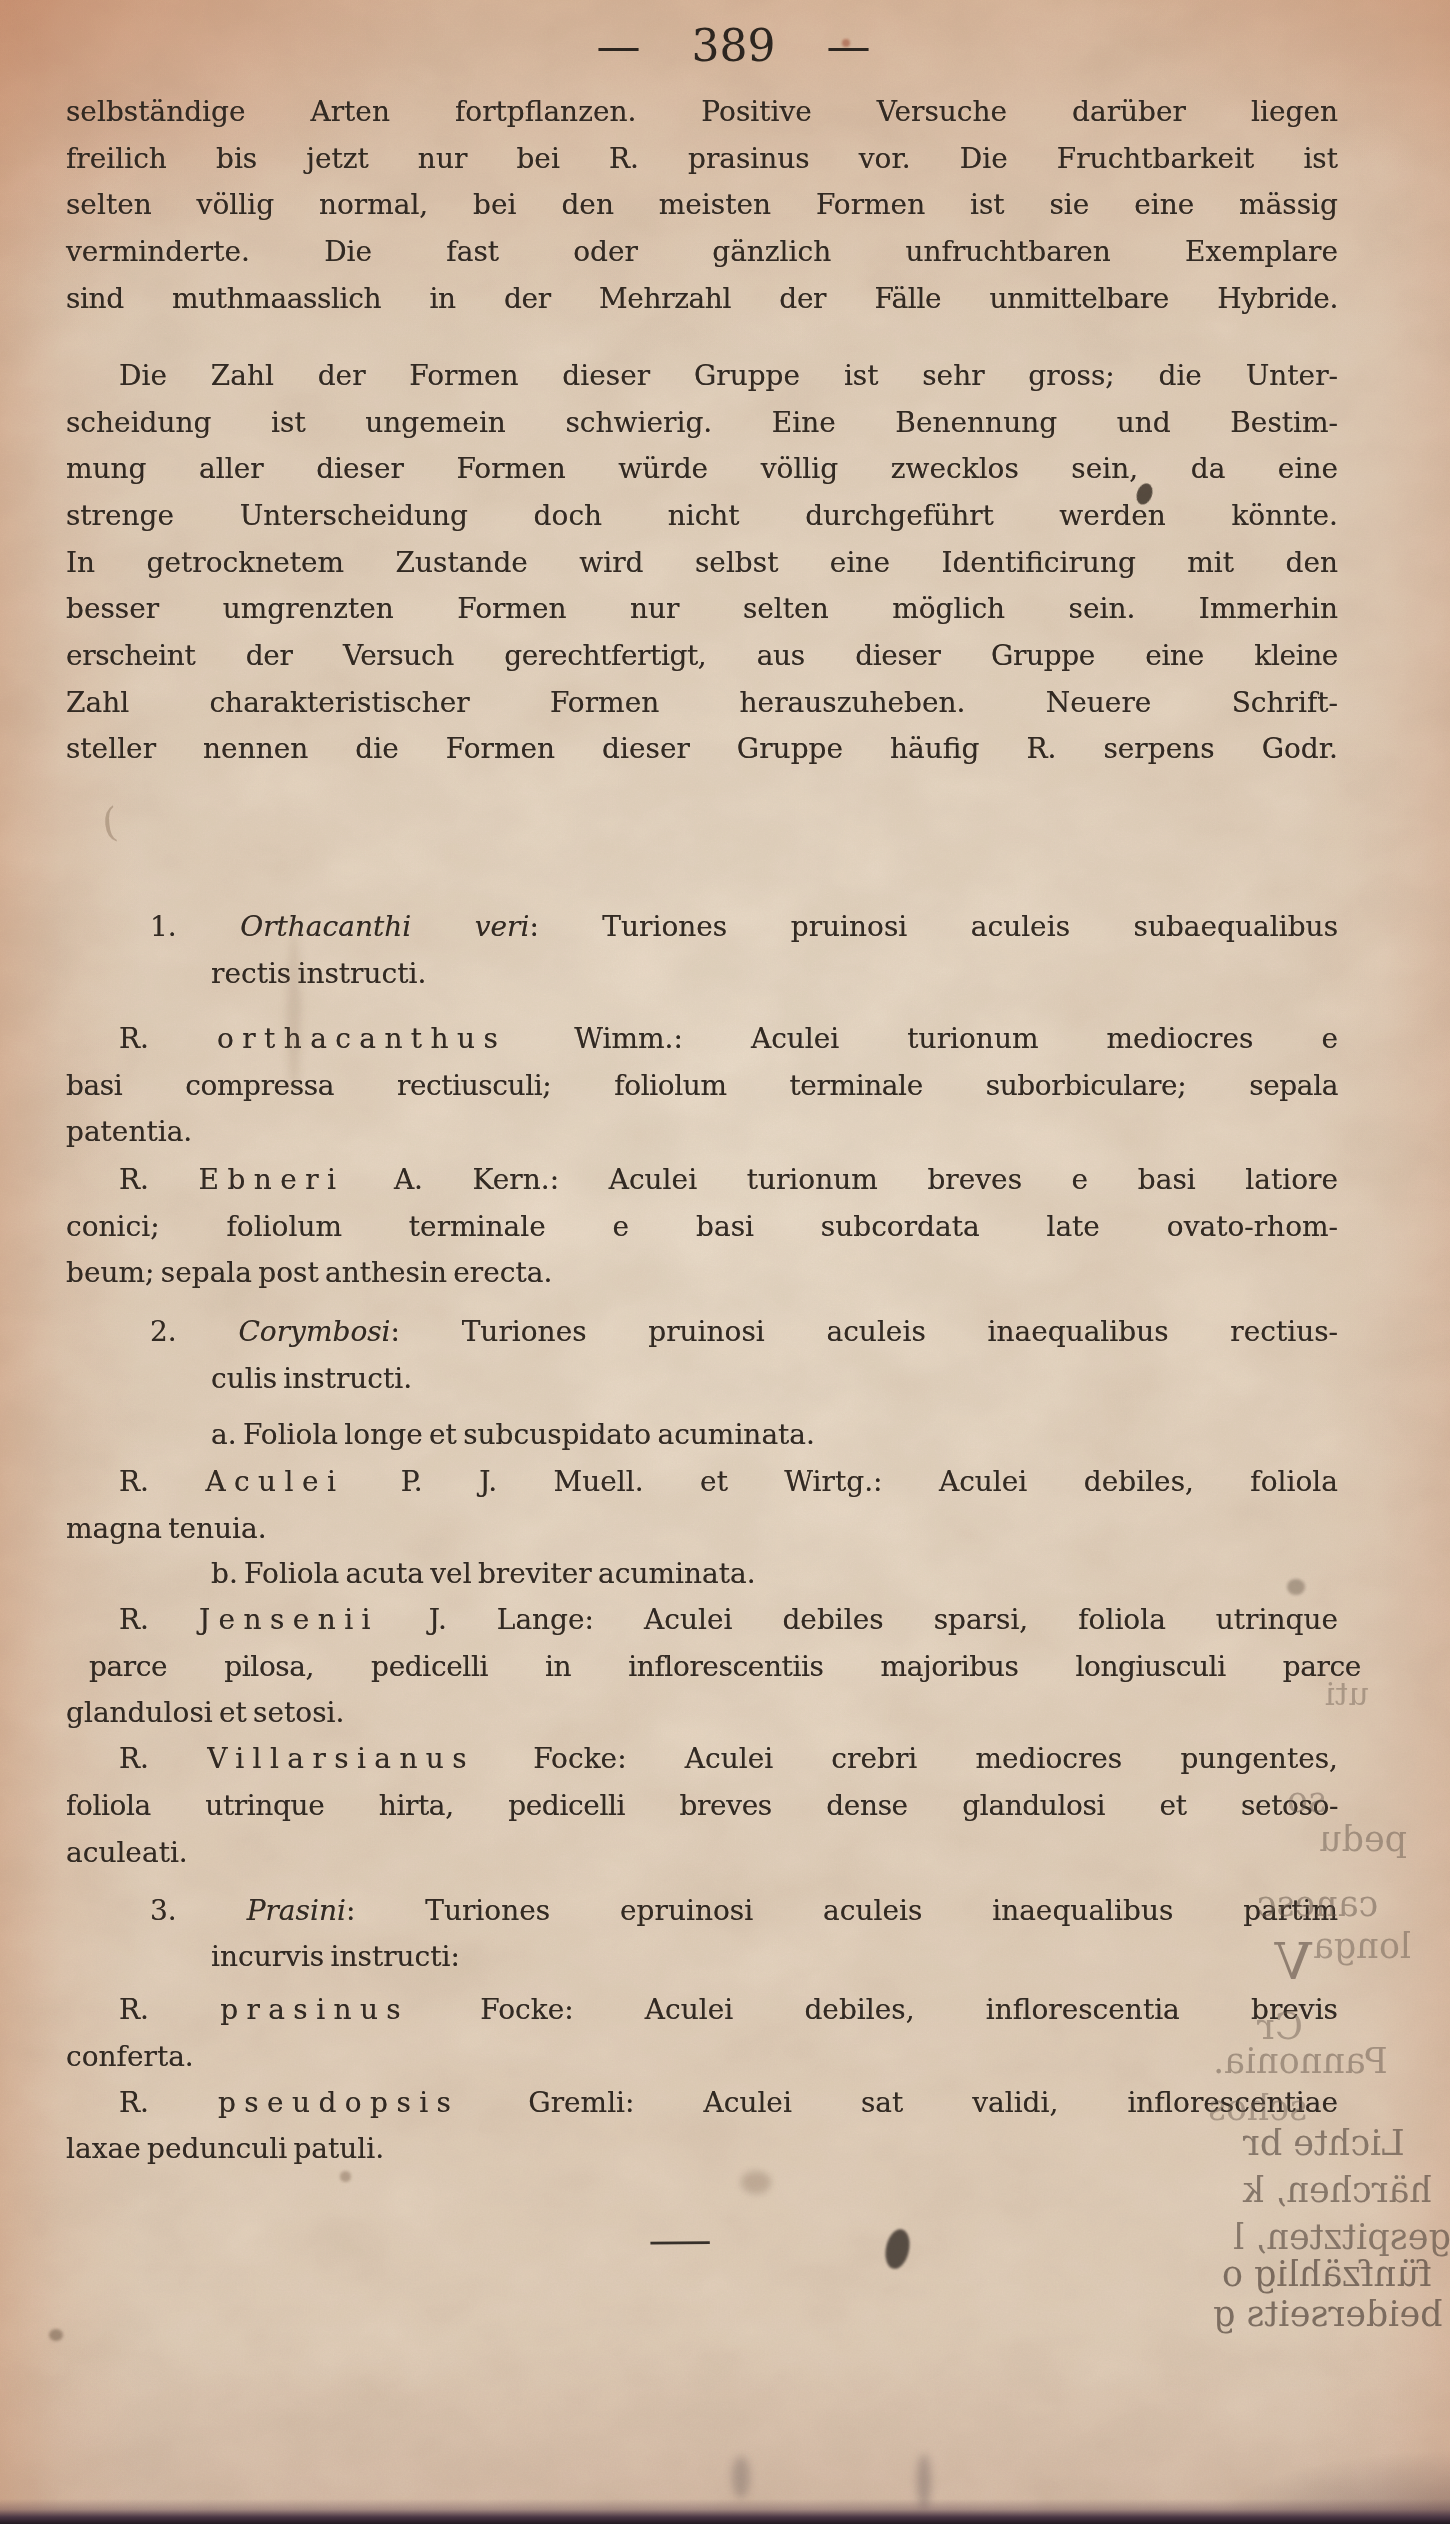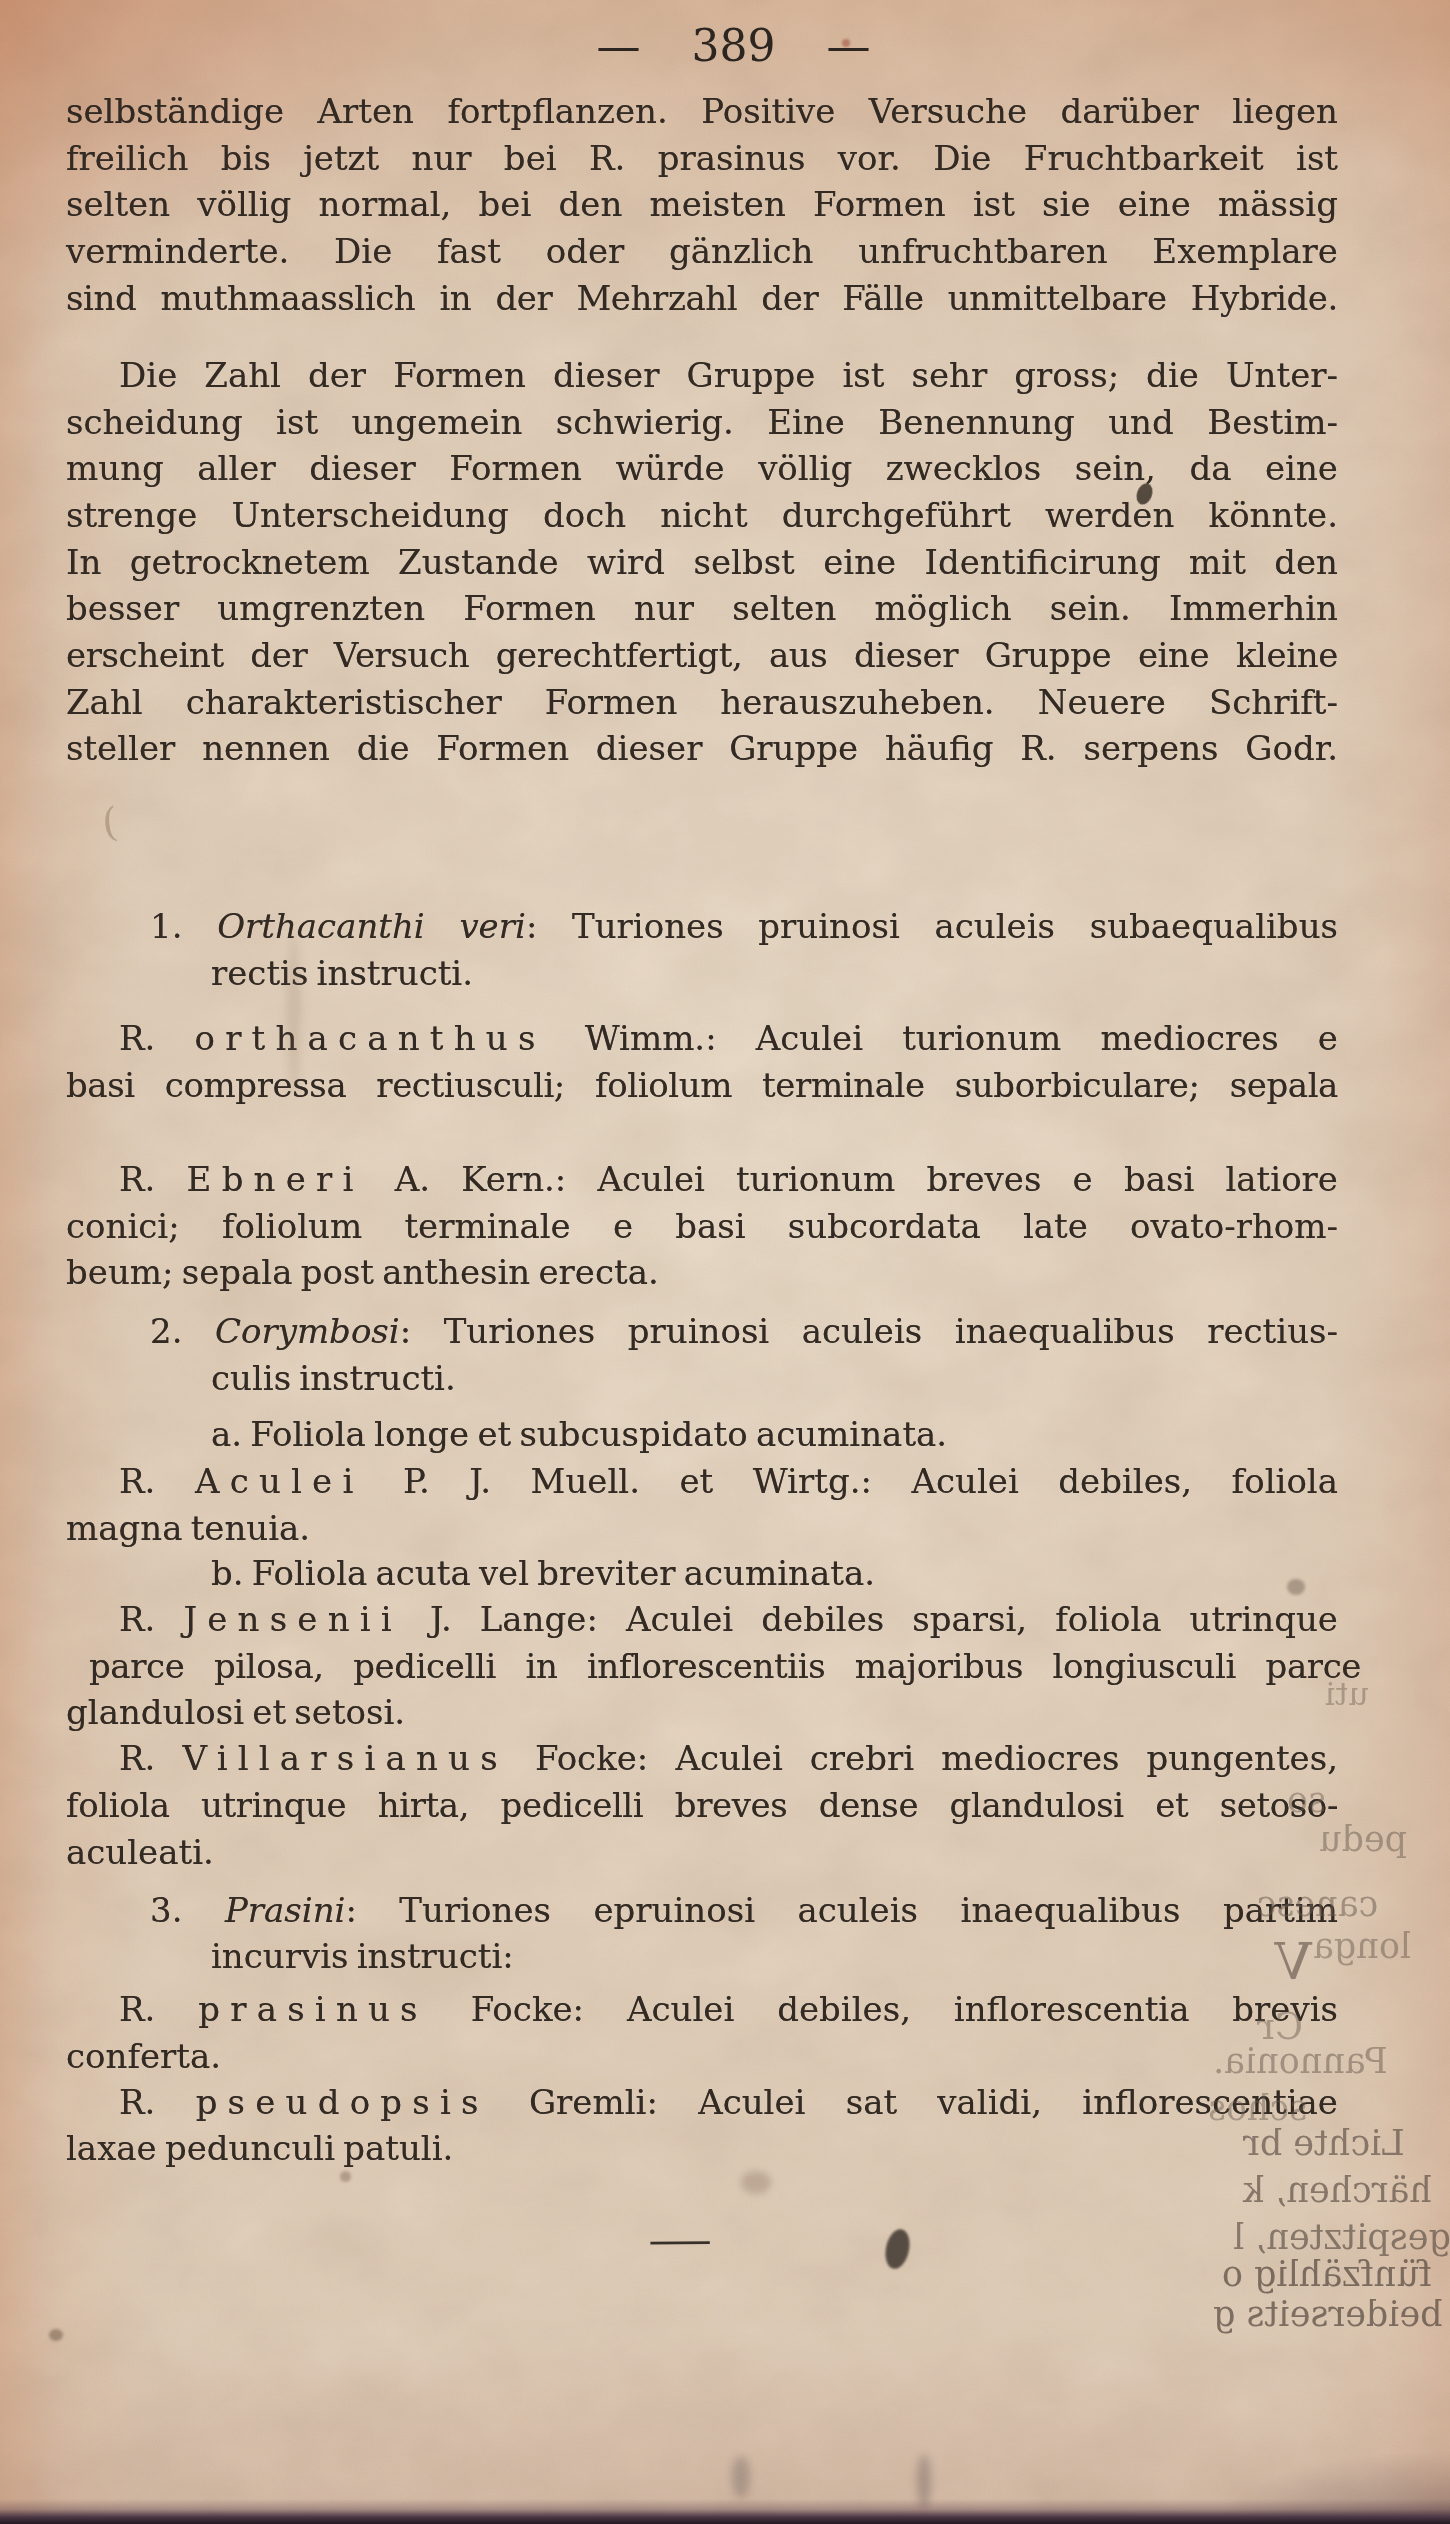--- a/index.html
+++ b/index.html
@@ -11,21 +11,21 @@
       linear-gradient(180deg, rgba(213,158,122,0.42) 0px, rgba(213,158,122,0.16) 167px, rgba(213,158,122,0) 352px),
       linear-gradient(90deg, rgba(209,150,114,0.42) 0px, rgba(209,150,114,0.14) 62px, rgba(209,150,114,0) 141px),
       linear-gradient(270deg, rgba(214,164,134,0.38) 0px, rgba(214,164,134,0.12) 70px, rgba(214,164,134,0) 150px),
       linear-gradient(0deg, rgba(186,140,118,0.30) 0px, rgba(186,140,118,0) 194px),
       #e8d6c2;
     font-family:"DejaVu Serif", serif; color:#342c25;}
   .tex{position:absolute;left:0;top:0;pointer-events:none;}
   .header{position:absolute;left:0;right:0;top:19.4px;display:flex;justify-content:center;gap:51px;
     font-size:44px;line-height:53px;transform:translateX(8px);color:#2f2822;}
   .textlayer{position:absolute;left:0;top:0;width:1451px;height:2525px;filter:blur(0.2px);}
-  .line{position:absolute;left:66px;width:1272px;font-size:34px;line-height:47px;
+  .line{position:absolute;left:66px;width:1272px;font-size:28px;line-height:47px;
     word-spacing:-2.6px;text-shadow:0 0 0.5px rgba(52,44,37,0.55);}
   .j{text-align:justify;text-align-last:justify;}
   .left{text-align:left;text-align-last:left;}
   .ind1{padding-left:53px;width:1219px;}
   .ind2{padding-left:84px;width:1188px;}
   .ind3{padding-left:145px;width:1127px;}
   .cram{letter-spacing:-0.4px;}
   .cram2{letter-spacing:-0.4px;word-spacing:-5.3px;margin-left:23px;}
   .heading{letter-spacing:4.4px;word-spacing:14px;font-size:36px;}
   .ital{font-style:italic;}
@@ -69,20 +69,21 @@
     <div class="line j cram" style="top:632px">erscheint der Versuch gerechtfertigt, aus dieser Gruppe eine kleine</div>
     <div class="line j" style="top:679px">Zahl charakteristischer Formen herauszuheben.  Neuere Schrift-</div>
     <div class="line j" style="top:725px">steller nennen die Formen dieser Gruppe häufig R. serpens Godr.</div>
 
 
     <div class="line j ind2" style="top:903px"><span>1. </span><span class="ital">Orthacanthi veri</span><span>: Turiones pruinosi aculeis subaequalibus</span></div>
     <div class="line left ind3" style="top:950px">rectis instructi.</div>
 
     <div class="line j ind1" style="top:1015px"><span>R. </span><span class="sperr">orthacanthus</span><span> Wimm.: Aculei turionum mediocres e</span></div>
     <div class="line j cram" style="top:1062px">basi compressa rectiusculi; foliolum terminale suborbiculare; sepala</div>
+    <div class="line left" style="top:1108px">patentia.</div>
 
     <div class="line j ind1" style="top:1156px"><span>R. </span><span class="sperr">Ebneri</span><span> A. Kern.: Aculei turionum breves e basi latiore</span></div>
     <div class="line j" style="top:1203px">conici; foliolum terminale e basi subcordata late ovato-rhom-</div>
     <div class="line left" style="top:1249px">beum; sepala post anthesin erecta.</div>
 
     <div class="line j ind2" style="top:1308px"><span>2. </span><span class="ital">Corymbosi</span><span>: Turiones pruinosi aculeis inaequalibus rectius-</span></div>
     <div class="line left ind3" style="top:1355px">culis instructi.</div>
 
     <div class="line left ind3" style="top:1411px">a. Foliola longe et subcuspidato acuminata.</div>
 

